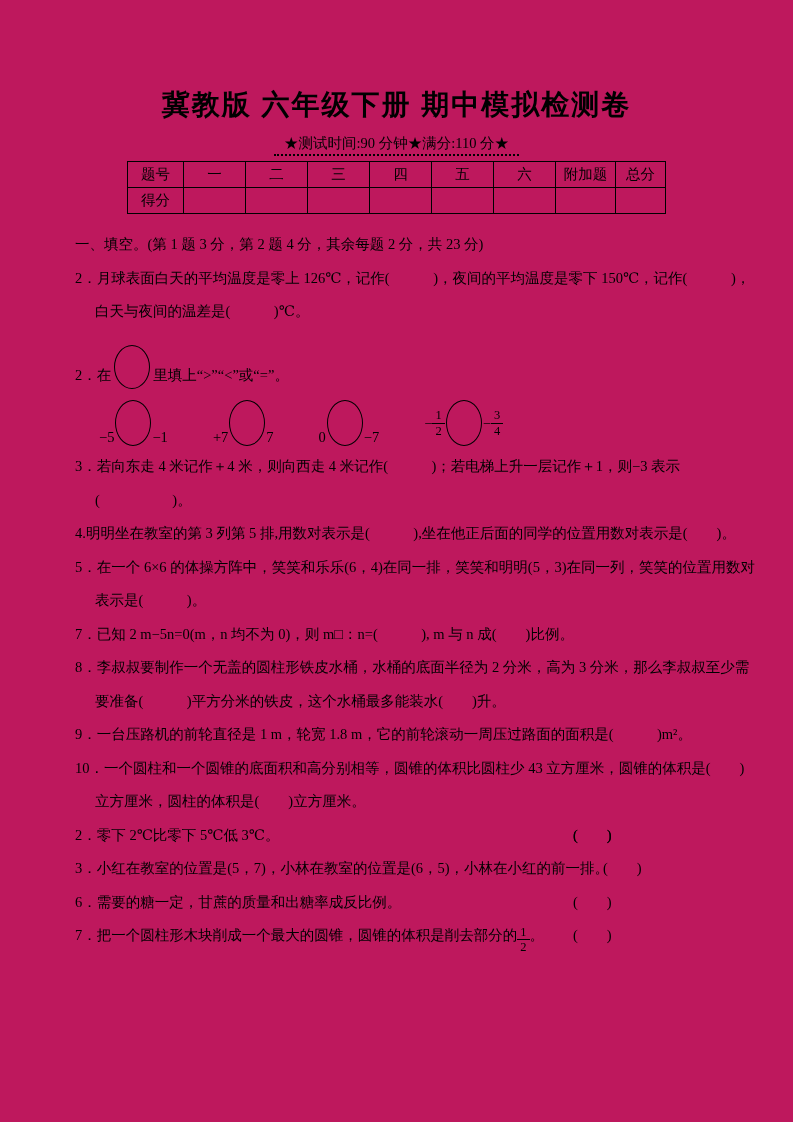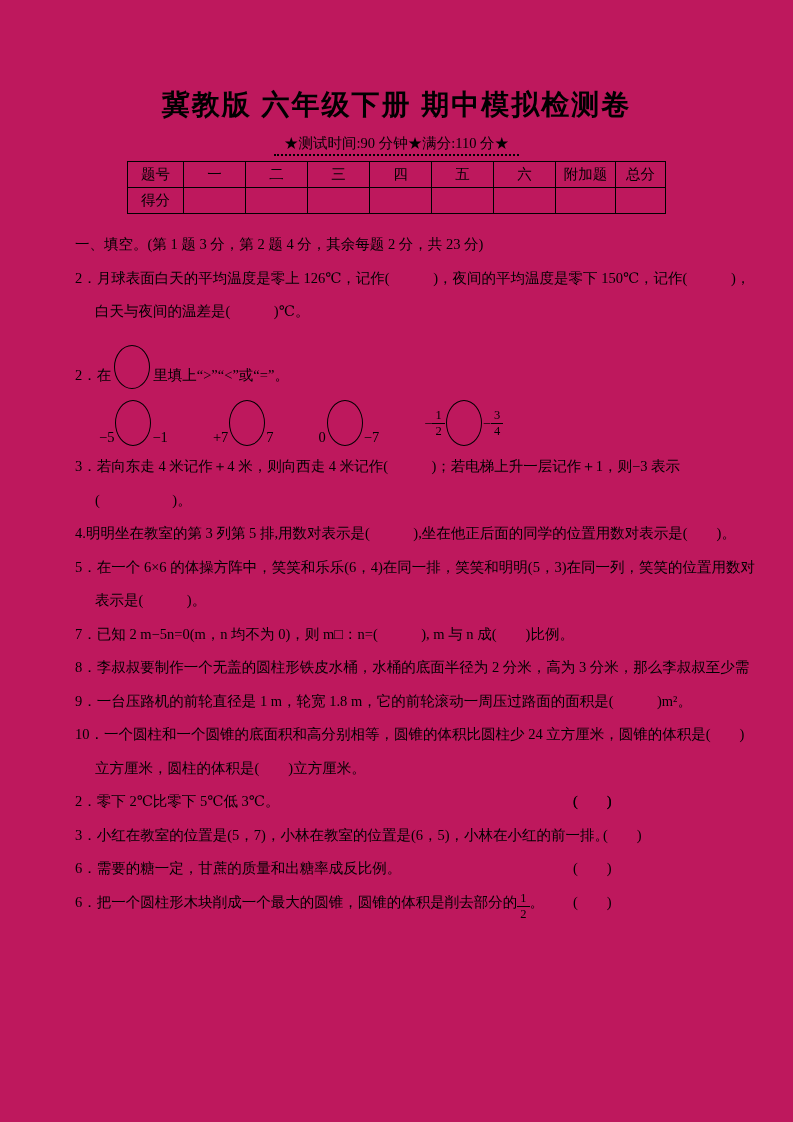--- a/index.html
+++ b/index.html
@@ -187,41 +187,42 @@
 
     <p class="line">4.明明坐在教室的第 3 列第 5 排,用数对表示是(　　　),坐在他正后面的同学的位置用数对表示是(　　)。</p>
 
     <p class="line">5．在一个 6×6 的体操方阵中，笑笑和乐乐(6，4)在同一排，笑笑和明明(5，3)在同一列，笑笑的位置用数对</p>
     <p class="line cont">表示是(　　　)。</p>
 
 
     <p class="line">7．已知 2 m−5n=0(m，n 均不为 0)，则 m□：n=(　　　), m 与 n 成(　　)比例。</p>
 
     <p class="line">8．李叔叔要制作一个无盖的圆柱形铁皮水桶，水桶的底面半径为 2 分米，高为 3 分米，那么李叔叔至少需</p>
+    <p class="line cont">要准备(　　　)平方分米的铁皮，这个水桶最多能装水(　　)升。</p>
 
     <p class="line">9．一台压路机的前轮直径是 1 m，轮宽 1.8 m，它的前轮滚动一周压过路面的面积是(　　　)m²。</p>
 
-    <p class="line">10．一个圆柱和一个圆锥的底面积和高分别相等，圆锥的体积比圆柱少 24 立方厘米，圆锥的体积是(　　)</p>
+    <p class="line">10．一个圆柱和一个圆锥的底面积和高分别相等，圆锥的体积比圆柱少 43 立方厘米，圆锥的体积是(　　)</p>
     <p class="line cont">立方厘米，圆柱的体积是(　　)立方厘米。</p>
 
 
     <p class="line jrow">
       <span class="jparen">(　　)</span>
     </p>
     <p class="line jrow">
       <span>2．零下 2℃比零下 5℃低 3℃。</span>
       <span class="jparen">(　　)</span>
     </p>
     <p class="line jrow">
       <span>3．小红在教室的位置是(5，7)，小林在教室的位置是(6，5)，小林在小红的前一排。</span>
       <span class="jparen far">(　　)</span>
     </p>
     <p class="line jrow">
       <span>6．需要的糖一定，甘蔗的质量和出糖率成反比例。</span>
       <span class="jparen">(　　)</span>
     </p>
     <p class="line jrow">
-      <span>6．把一个圆柱形木块削成一个最大的圆锥，圆锥的体积是削去部分的</span><span class="frac inline-frac"><span class="num">1</span><span class="den">2</span></span><span>。</span>
+      <span>7．把一个圆柱形木块削成一个最大的圆锥，圆锥的体积是削去部分的</span><span class="frac inline-frac"><span class="num">1</span><span class="den">2</span></span><span>。</span>
       <span class="jparen">(　　)</span>
     </p>
 
   </div>
 </div>
 
 </body></html>

